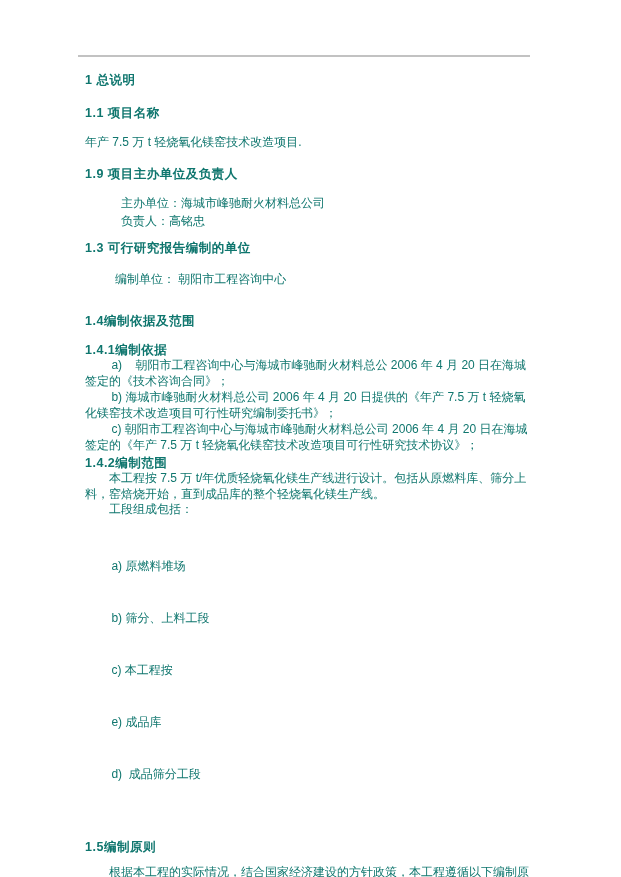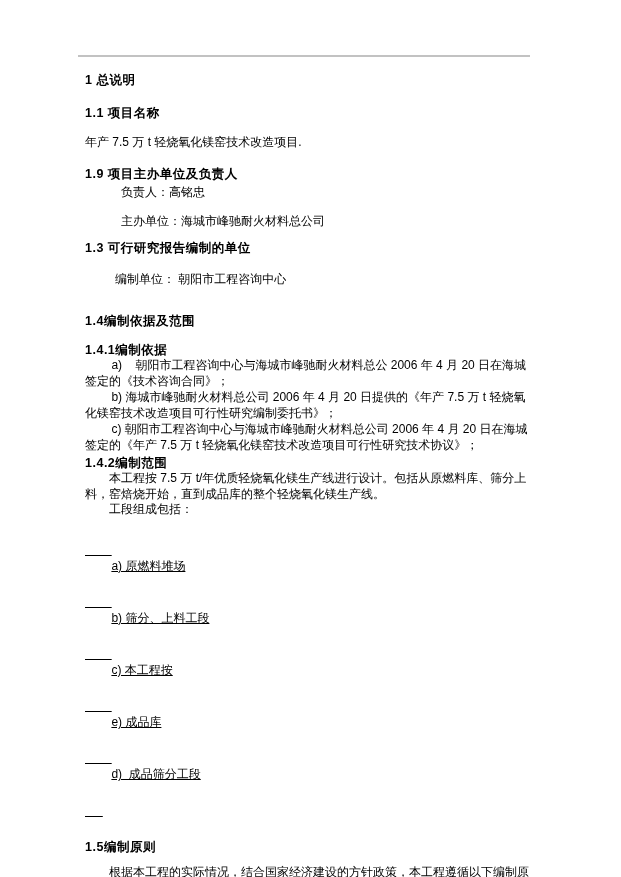--- a/index.html
+++ b/index.html
@@ -7,21 +7,21 @@
     padding: 0;
     background: #ffffff;
   }
   .page {
     position: relative;
     width: 621px;
     height: 877px;
     background: #ffffff;
     overflow: hidden;
     font-family: "Liberation Sans", sans-serif;
-    color: #000000;
+    color: #0f766e;
   }
   .header-rule {
     position: absolute;
     top: 55px;
     left: 78px;
     width: 452px;
     height: 2px;
     background: #c2c2c2;
   }
   .content {
@@ -51,41 +51,41 @@
   .p-leader { margin-top: 2px;  text-indent: 3em; line-height: 16px; }
   .h-13     { margin-top: 11px; }
   .p-compiler { margin-top: 16px; text-indent: 2.5em; }
   .h-14     { margin-top: 26px; }
   .h-141    { margin-top: 13px; }
   .basis    { text-indent: 2.2em; }
   .basis + .basis { margin-top: 1px; }
   .h-142    { margin-top: 2px; }
   .p-scope  { text-indent: 2em; }
   .p-label  { text-indent: 2em; }
-  .stages   { margin-top: 4px; text-decoration: underline; }
+  .stages   { margin-top: 4px; }
   .stage    { font-size: 12px; line-height: 16.2px; text-indent: 2.2em; }
   .h-15     { margin-top: 20px; }
   .p-intro  { margin-top: 9px; text-indent: 2em; line-height: 16px; }
 </style>
 </head>
 <body>
 
 <div class="page">
   <div class="header-rule"></div>
 
   <div class="content">
 
     <p class="h1">1 总说明</p>
 
     <p class="h2 mt-sec">1.1 项目名称</p>
     <p class="body-text p-title">年产 7.5 万 t 轻烧氧化镁窑技术改造项目.</p>
 
     <p class="h2 h-12">1.9 项目主办单位及负责人</p>
+    <p class="body-text p-sponsor">主办单位：海城市峰驰耐火材料总公司</p>
     <p class="body-text p-leader">负责人：高铭忠</p>
-    <p class="body-text p-sponsor">主办单位：海城市峰驰耐火材料总公司</p>
 
     <p class="h2 h-13">1.3 可行研究报告编制的单位</p>
     <p class="body-text p-compiler">编制单位： 朝阳市工程咨询中心</p>
 
     <p class="h2 h-14">1.4编制依据及范围</p>
 
     <p class="h3 h-141">1.4.1编制依据</p>
     <p class="body-text basis">a)    朝阳市工程咨询中心与海城市峰驰耐火材料总公 2006 年 4 月 20 日在海城签定的《技术咨询合同》；</p>
     <p class="body-text basis">b) 海城市峰驰耐火材料总公司 2006 年 4 月 20 日提供的《年产 7.5 万 t 轻烧氧化镁窑技术改造项目可行性研究编制委托书》；</p>
     <p class="body-text basis">c) 朝阳市工程咨询中心与海城市峰驰耐火材料总公司 2006 年 4 月 20 日在海城签定的《年产 7.5 万 t 轻烧氧化镁窑技术改造项目可行性研究技术协议》；</p>

